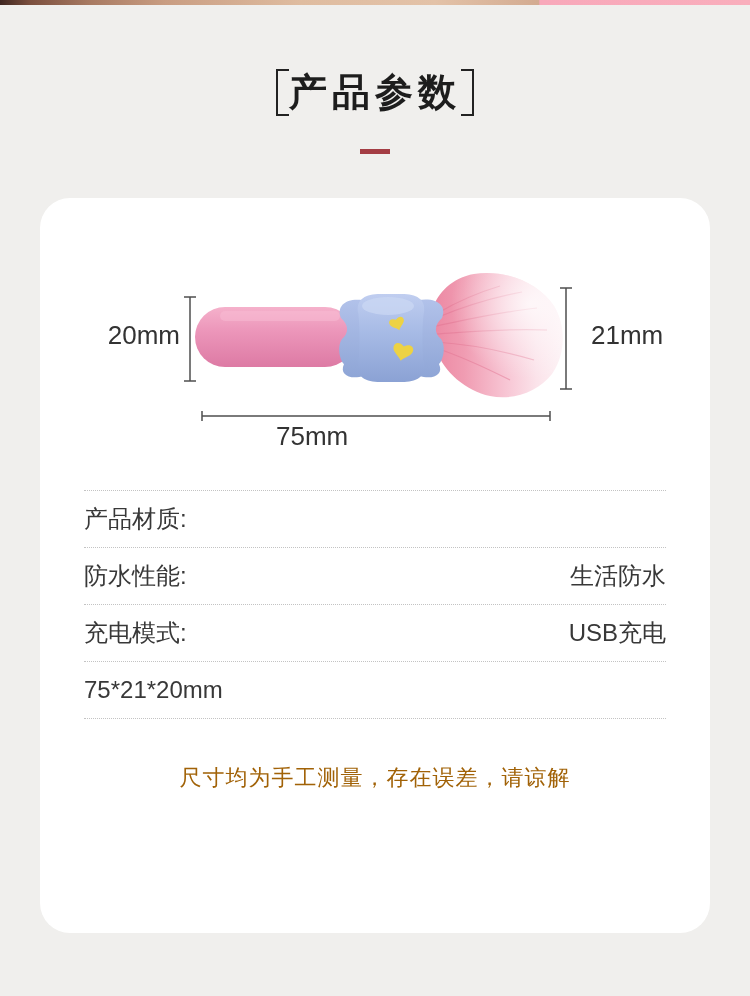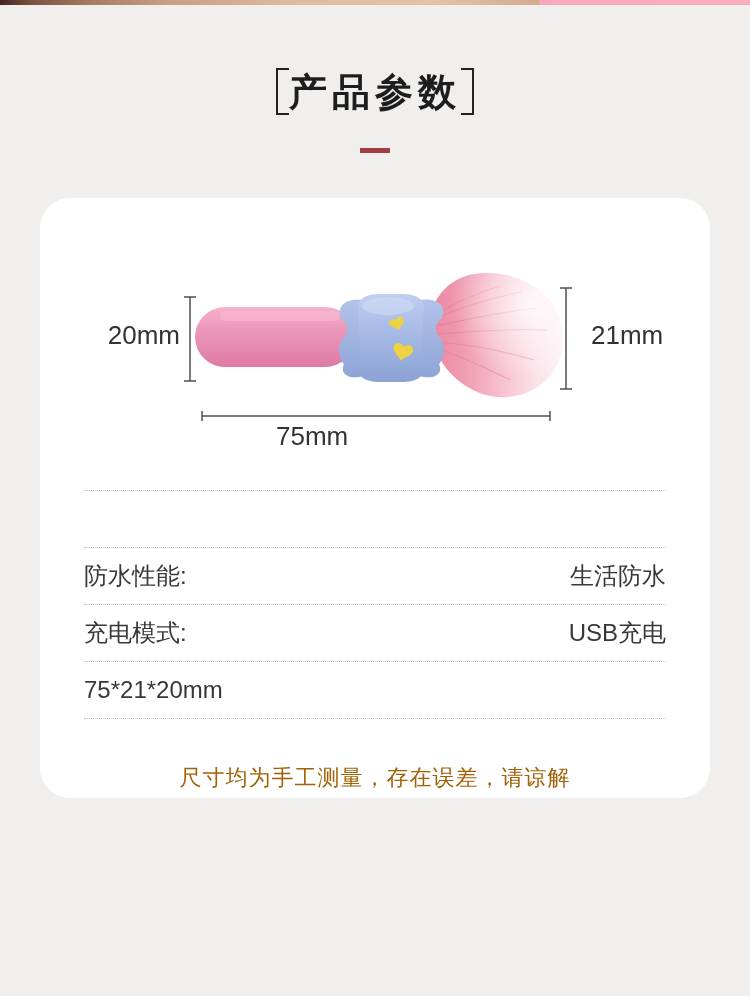--- a/index.html
+++ b/index.html
@@ -13,34 +13,34 @@
   }
   
   .top-strip {
     height:5px; width:750px;
     background:linear-gradient(90deg,
       #3f2620 0%, #7b4f3e 4%, #a87a62 12%, #c99d82 22%,
       #dfbca0 40%, #e3c2a8 58%, #d3ab91 71.8%,
       #f8a8ba 72%, #f9aebc 100%);
   }
   .header { text-align:center; padding-top:63px; }
-  .title-row { display:inline-flex; align-items:flex-start; }
+  .title-row { display:inline-flex; align-items:flex-end; }
   .bracket { width:13px; height:47px; border:2px solid #222222; }
   .bracket.left  { border-right:none; }
   .bracket.right { border-left:none; }
   .title-text {
     font-family:"Liberation Serif", serif;
     font-weight:bold; font-size:38px; color:#1d1d1d;
     letter-spacing:5px; line-height:48px; white-space:nowrap;
   }
   .accent-dash { width:30px; height:5px; background:#a43d44; margin:29px auto 0; }
 
   .card {
     position:absolute; left:40px; top:198px;
-    width:670px; height:600px;
+    width:670px; height:735px;
     background:#ffffff; border-radius:30px;
   }
   .figure { position:relative; height:292px; }
   .figure svg { display:block; }
   .product-svg { position:absolute; left:150px; top:70px; }
   .dims-svg { position:absolute; left:0; top:0; }
   .dim-label {
     position:absolute; font-size:26px; color:#333333; line-height:30px;
     white-space:nowrap;
   }
@@ -171,20 +171,21 @@
       </g>
     </svg>
 
     <div class="dim-label dim-left">20mm</div>
     <div class="dim-label dim-right">21mm</div>
     <div class="dim-label dim-bottom">75mm</div>
   </div>
 
   <div class="spec-table">
     <div class="spec-row">
+      <span class="spec-label">产品材质:</span>
     </div>
     <div class="spec-row">
       <span class="spec-label">防水性能:</span>
       <span class="spec-value">生活防水</span>
     </div>
     <div class="spec-row">
       <span class="spec-label">充电模式:</span>
       <span class="spec-value">USB充电</span>
     </div>
     <div class="spec-row">

